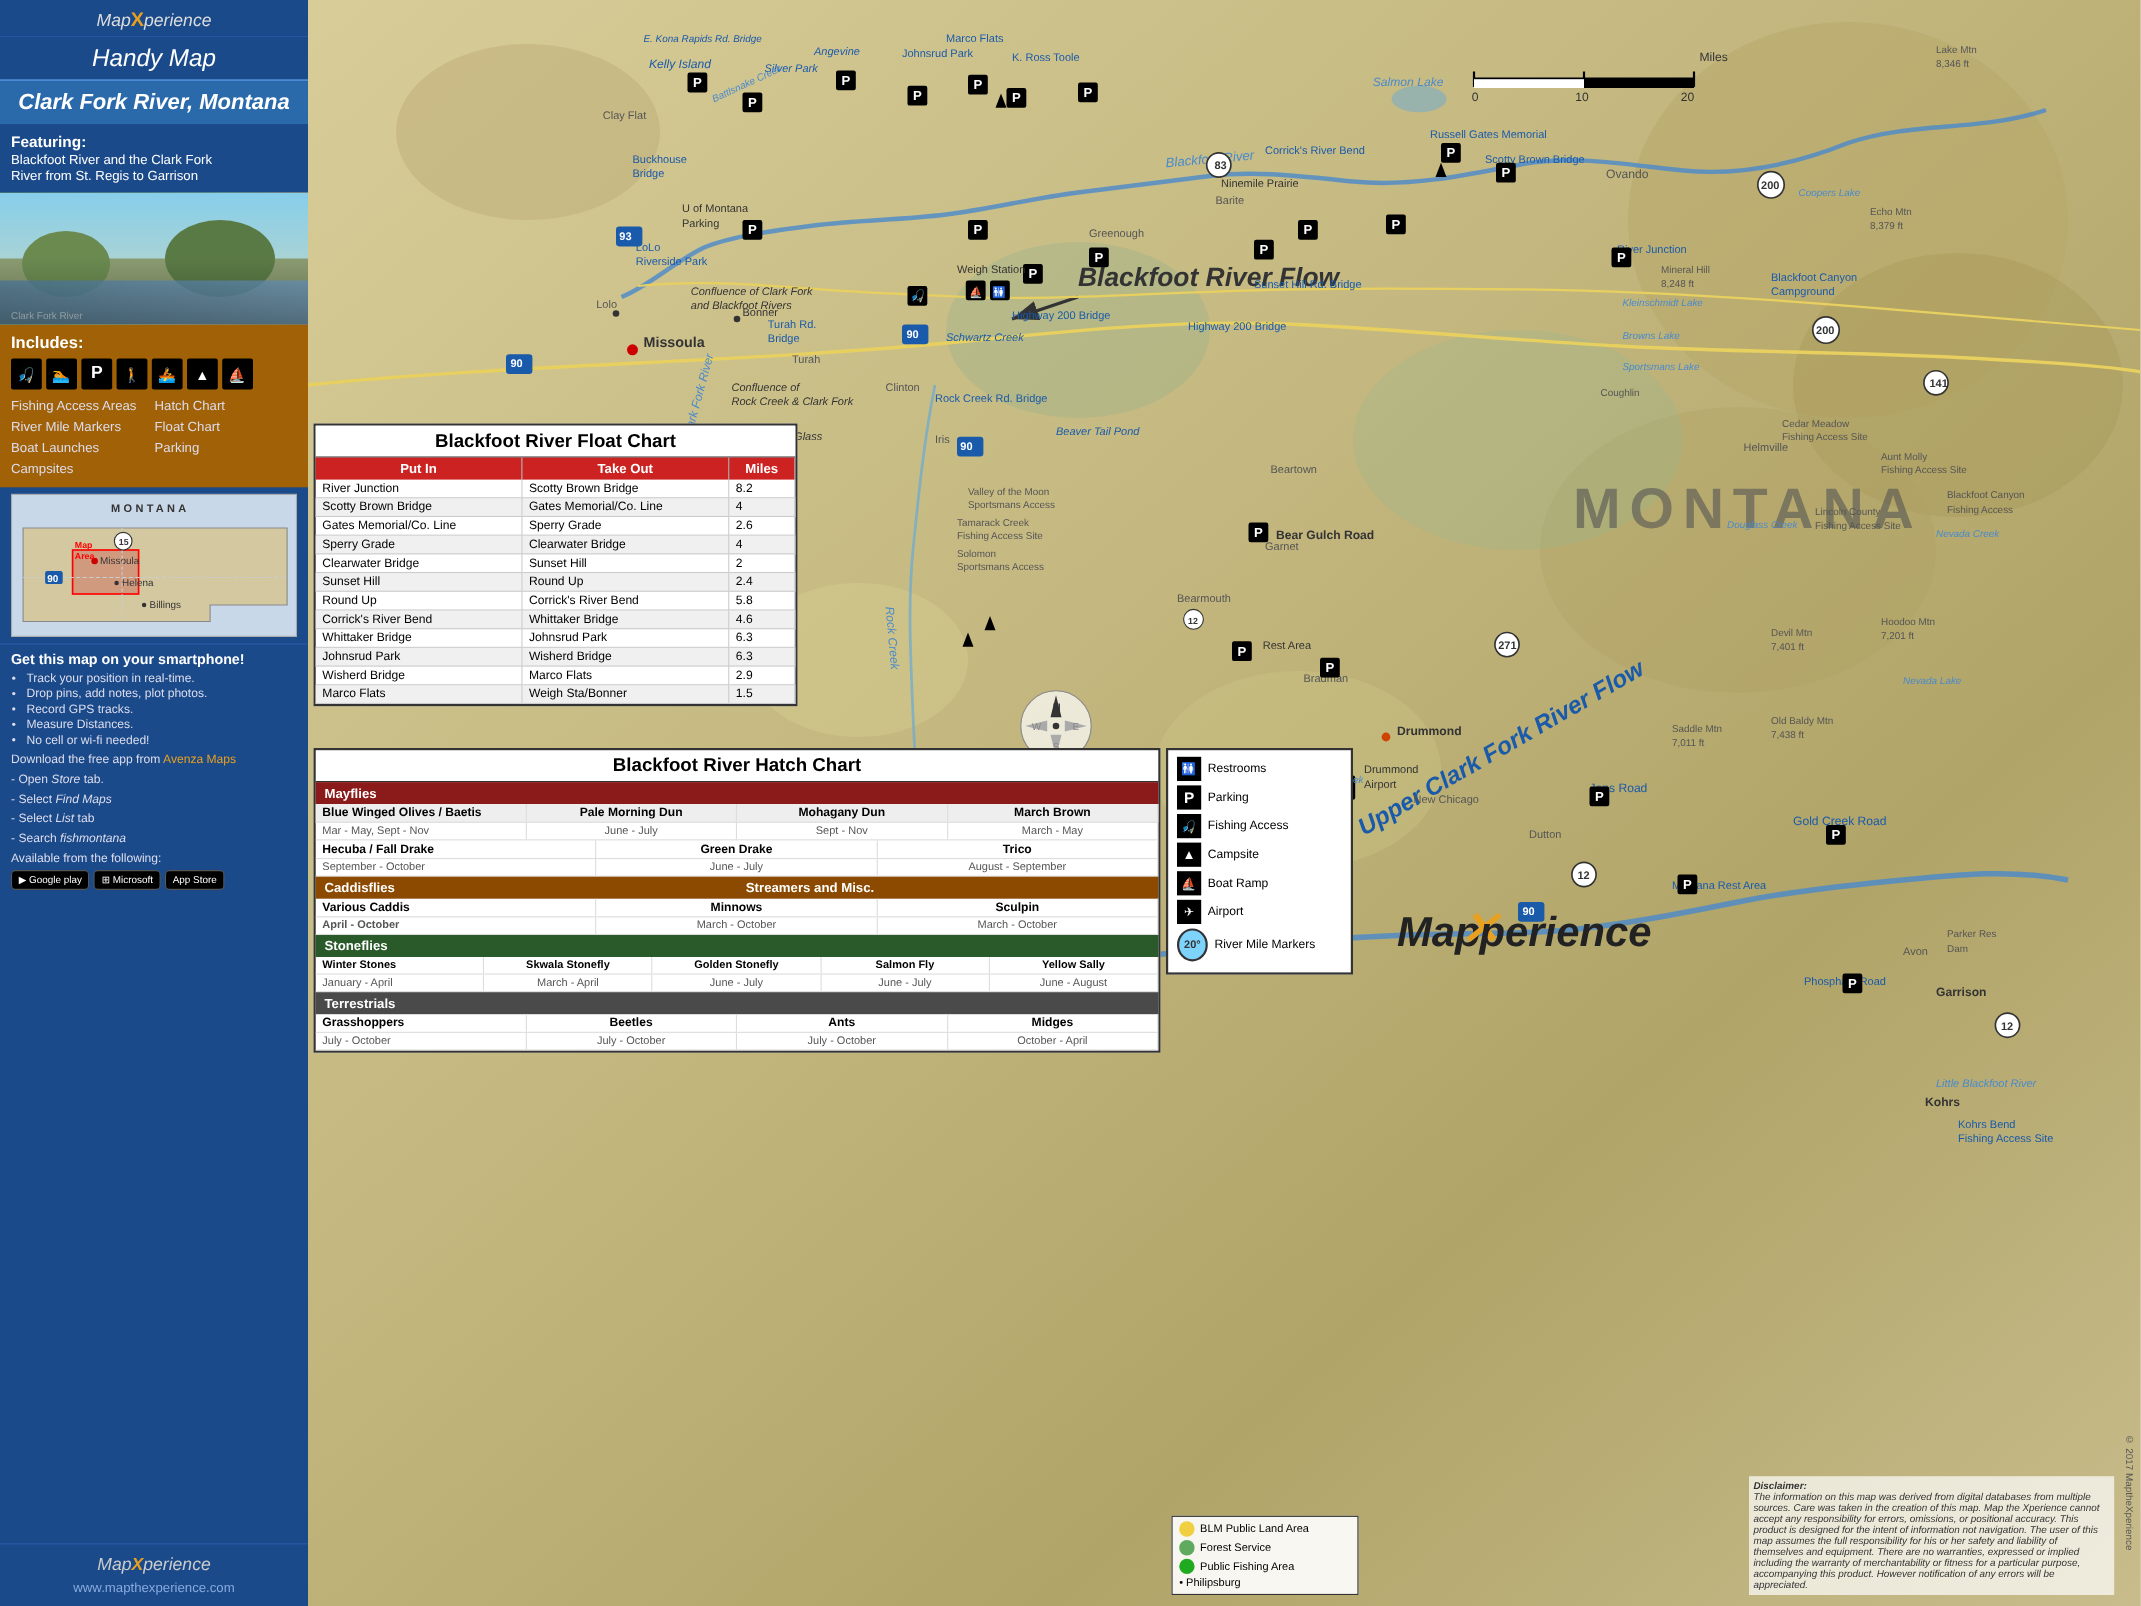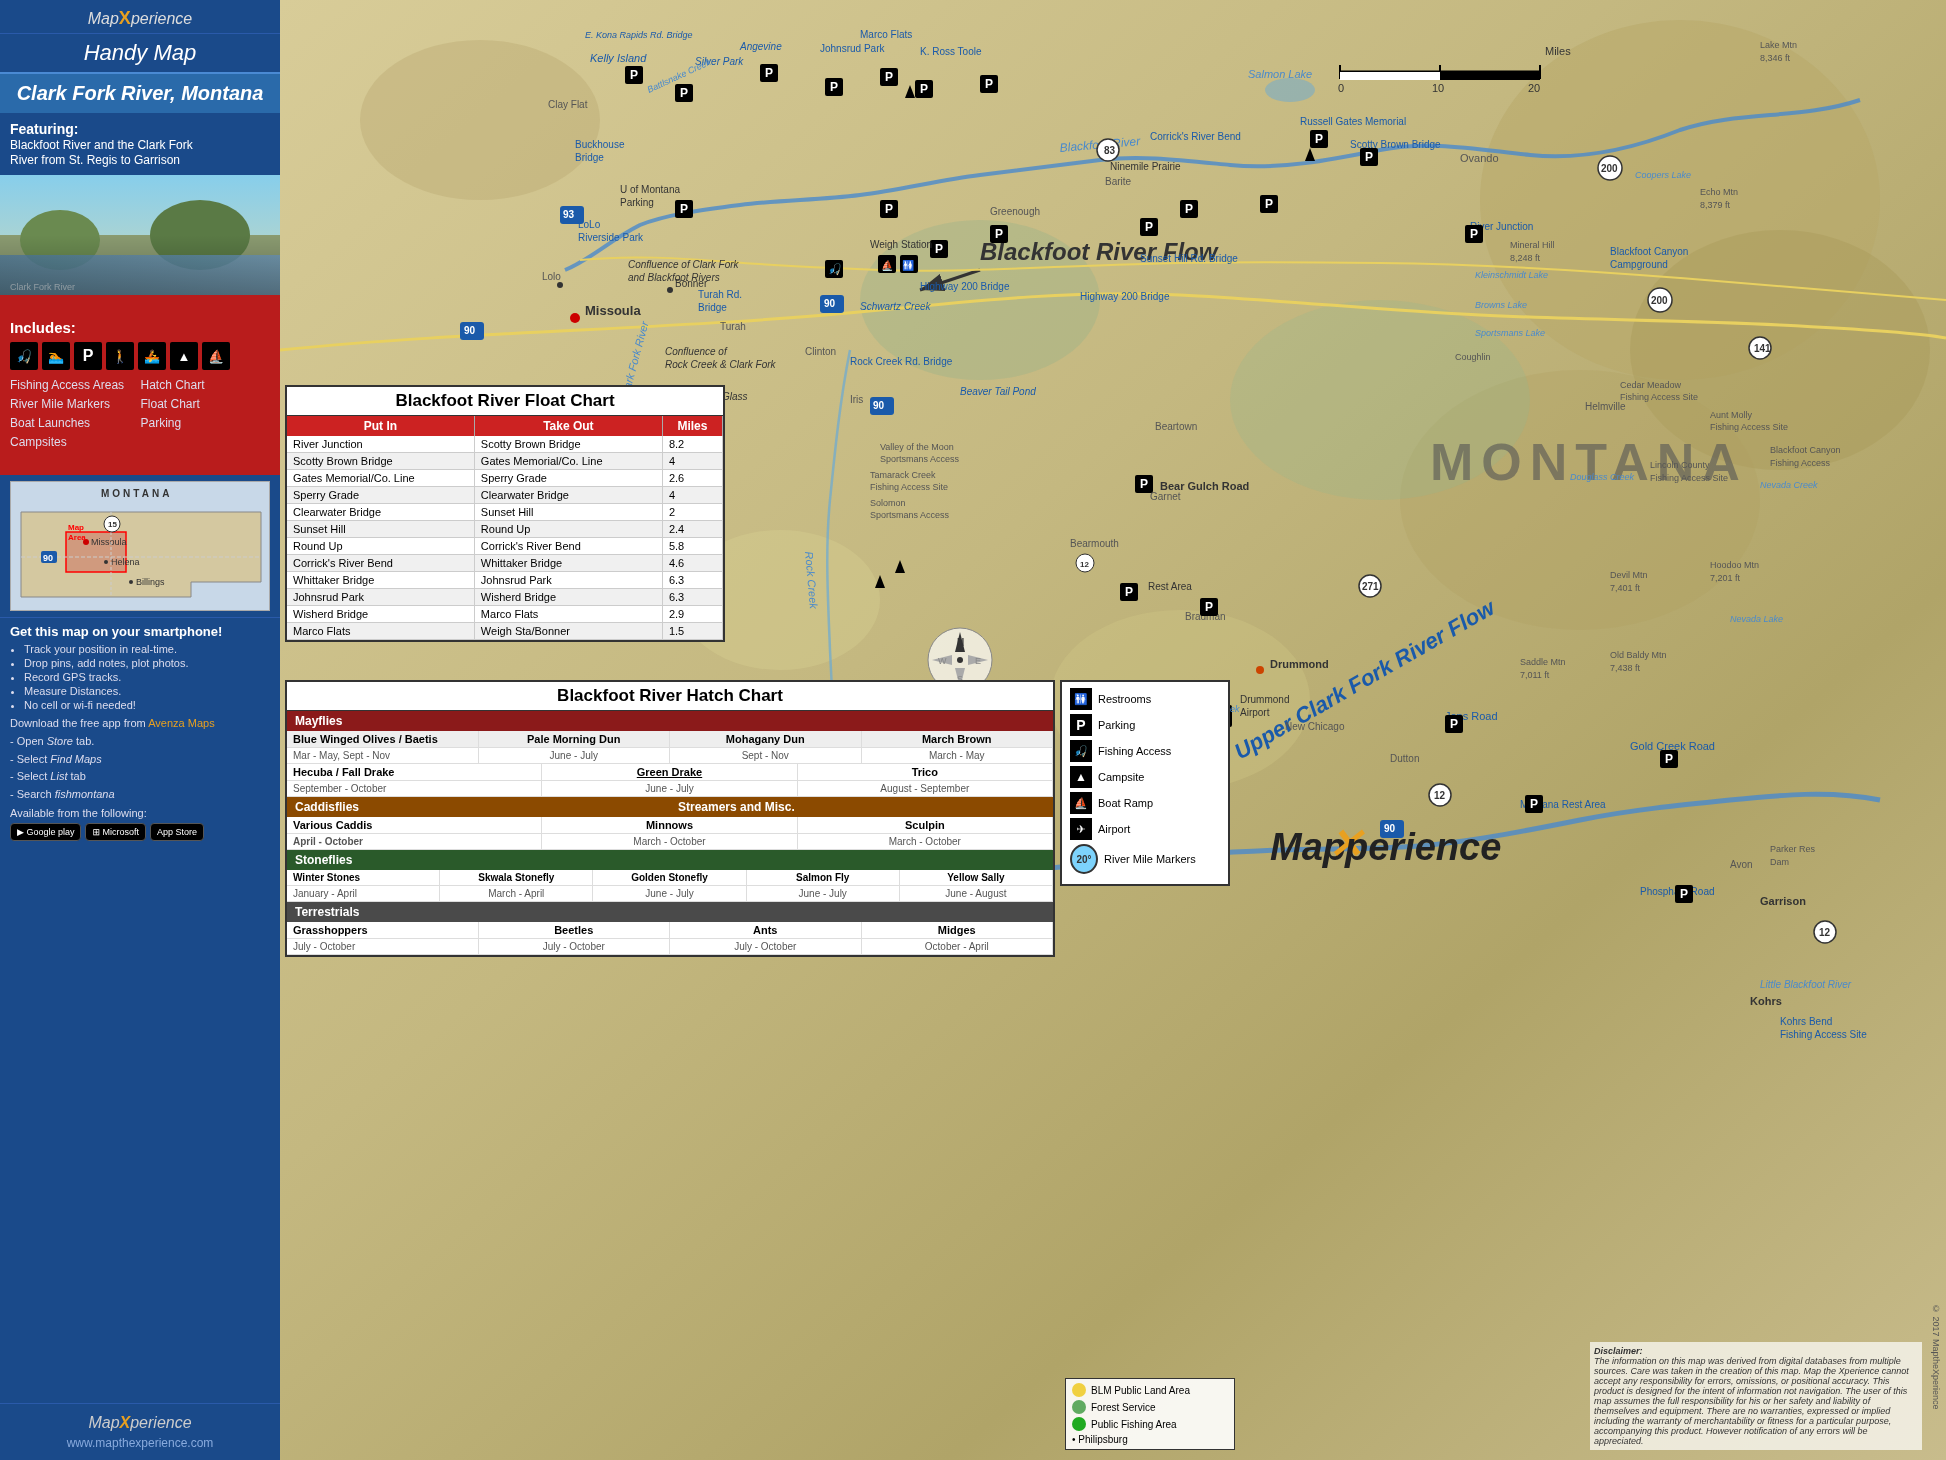--- a/index.html
+++ b/index.html
@@ -76,22 +76,22 @@
     }
 
     #photo-area::before {
       content: '';
       position: absolute;
       bottom: 0; left: 0; right: 0; height: 50%;
       background: linear-gradient(to top, rgba(0,0,0,0.3), transparent);
     }
 
     #includes-section {
-      padding: 24px 10px;
-      background: #b91c1c;
+      padding: 8px 10px;
+      background: #a16207;
     }
 
     #includes-title {
       font-size: 15px;
       font-weight: bold;
       margin-bottom: 6px;
     }
 
     #icons-row {
       display: flex;
@@ -1031,21 +1031,21 @@
       <div class="hatch-cell">March Brown</div>
     </div>
     <div class="hatch-row mayfly-data">
       <div class="hatch-cell left" style="font-size:10px; color:#555;">Mar - May, Sept - Nov</div>
       <div class="hatch-cell" style="font-size:10px; color:#555;">June - July</div>
       <div class="hatch-cell" style="font-size:10px; color:#555;">Sept - Nov</div>
       <div class="hatch-cell" style="font-size:10px; color:#555;">March - May</div>
     </div>
     <div class="hatch-row" style="display:grid; grid-template-columns: 1fr 1fr 1fr;">
       <div class="hatch-cell left" style="font-weight:bold;">Hecuba / Fall Drake</div>
-      <div class="hatch-cell" style="font-weight:bold;text-decoration:underline;">Green Drake</div>
+      <div class="hatch-cell" style="font-weight:bold;">Green Drake</div>
       <div class="hatch-cell" style="font-weight:bold;">Trico</div>
     </div>
     <div class="hatch-row" style="display:grid; grid-template-columns: 1fr 1fr 1fr;">
       <div class="hatch-cell left" style="color:#555; font-size:10px;">September - October</div>
       <div class="hatch-cell" style="color:#555; font-size:10px;">June - July</div>
       <div class="hatch-cell" style="color:#555; font-size:10px;">August - September</div>
     </div>
 
     <div style="display:grid; grid-template-columns: 1fr 1fr;">
       <div class="hatch-section-header caddis">Caddisflies</div>

